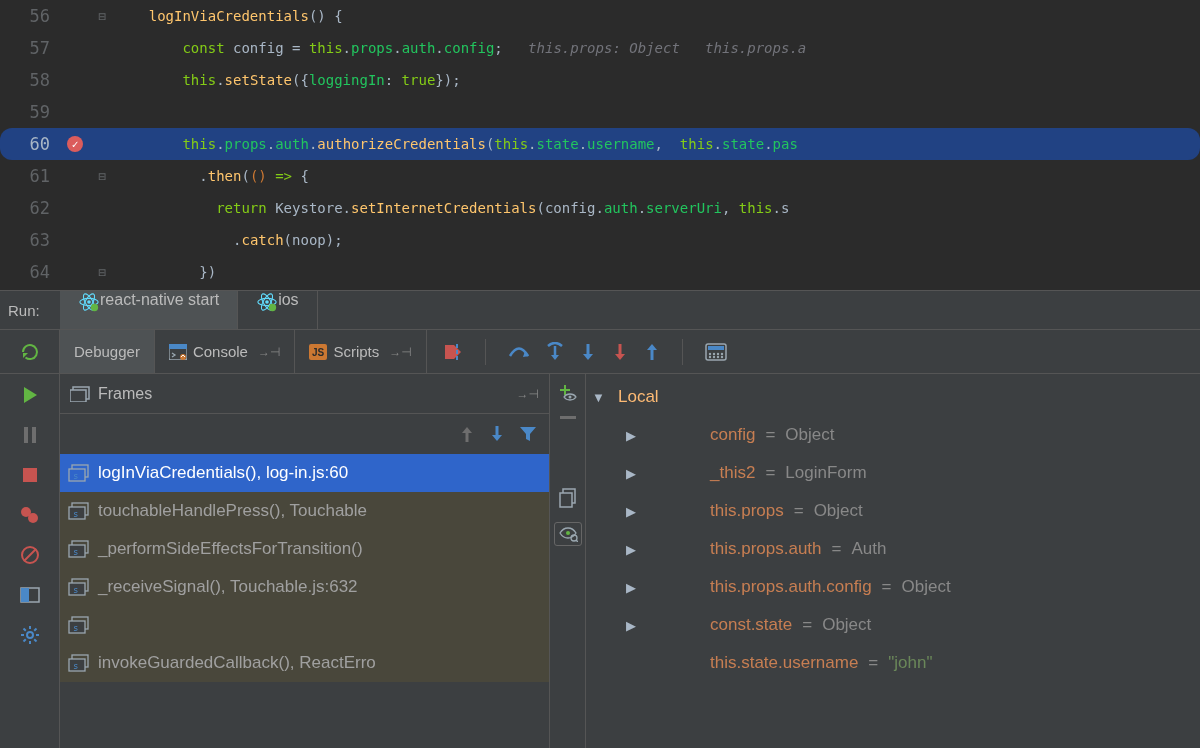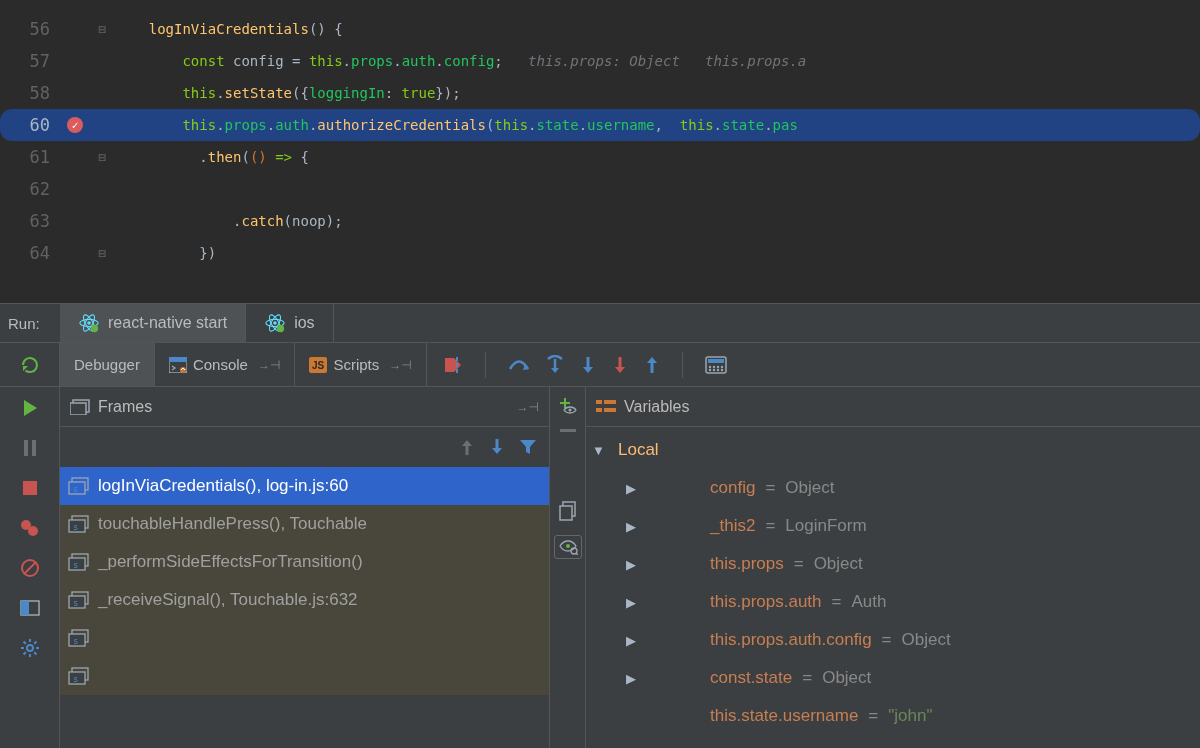--- a/index.html
+++ b/index.html
@@ -6,36 +6,36 @@
   body {
     font-family: "Menlo", "Consolas", monospace;
     background: #2b2b2b;
     color: #a9b7c6;
     font-size: 17px;
     overflow: hidden;
     width: 1200px;
     height: 748px;
   }
   
-  .editor { height: 290px; background:#2b2b2b; overflow:hidden; position:relative;margin-top:13px;}
+  .editor { height: 290px; background:#2b2b2b; overflow:hidden; position:relative;}
   .editor-line { display:flex; align-items:center; height:32px; white-space:pre; }
   .gutter { width:60px; text-align:right; color:#606366; padding-right:10px; flex-shrink:0; font-size:17px;}
   .bp-col { width:30px; flex-shrink:0; display:flex; align-items:center; justify-content:center;}
   .fold-col{ width:25px; flex-shrink:0; color:#606366; font-size:13px; text-align:center;}
   .code { flex:1; font-size:14px; }
   .line-hl { background:#214283;border-radius:12px; }
   .line-hl .gutter{ color:#a9b7c6;}
   .bp-icon { width:16px; height:16px; border-radius:50%; background:#db5c5c; display:flex; align-items:center; justify-content:center; color:#fff; font-size:11px;}
   
   .kw{color:#84cc16;} .ident{color:#ffc66d;} .prop{color:#22c55e;}
   .p{color:#a9b7c6;} .par{color:#cc7832;} .hint{color:#72737a; font-style:italic;}
   
   .run-row{ height:40px; background:#3c3f41; display:flex; align-items:center; border-top:1px solid #555; border-bottom:1px solid #555;}
   .run-label{ width:60px; font-family:"Segoe UI",Arial,sans-serif; font-size:15px; color:#bbb; padding-left:8px;}
-  .run-tab{ display:flex; align-items:center; gap:8px; padding:0 18px; height:100%; font-family:"Segoe UI",Arial,sans-serif; font-size:16px; color:#bbb; border-right:1px solid #555; cursor:pointer;}
+  .run-tab{ display:flex; padding:0 18px; height:100%; font-family:"Segoe UI",Arial,sans-serif; font-size:16px; color:#bbb; border-right:1px solid #555; cursor:pointer;}
   .run-tab.active{ background:#4e5254;}
   
   .dbg-row{ height:44px; background:#3c3f41; display:flex; align-items:stretch; border-bottom:1px solid #555;}
   .left-tool-col{ width:60px; border-right:1px solid #555; display:flex; align-items:center; justify-content:center;}
   .dbg-tab{ display:flex; align-items:center; gap:6px; padding:0 14px; font-family:"Segoe UI",Arial,sans-serif; font-size:15px; color:#bbb; border-right:1px solid #555; cursor:pointer;}
   .dbg-tab.active{ background:#4e5254;}
   .pin{ color:#888; font-size:12px; margin-left:4px;}
   .step-icons{ display:flex; align-items:center; gap:16px; padding-left:16px;}
   .tb-sep{ width:1px; background:#555; height:26px; align-self:center; margin:0 6px;}
   
@@ -72,32 +72,36 @@
     <span class="fold-col">⊟</span>
     <span class="code">    <span class="ident">logInViaCredentials</span><span class="p">() {</span></span></div>
     <div class="editor-line"><span class="gutter">57</span>
     <span class="bp-col"></span>
     <span class="fold-col"></span>
     <span class="code">        <span class="kw">const </span><span class="p">config = </span><span class="kw">this</span><span class="p">.</span><span class="prop">props</span><span class="p">.</span><span class="prop">auth</span><span class="p">.</span><span class="prop">config</span><span class="p">;</span>   <span class="hint">this.props: Object   this.props.a</span></span></div>
     <div class="editor-line"><span class="gutter">58</span>
     <span class="bp-col"></span>
     <span class="fold-col"></span>
     <span class="code">        <span class="kw">this</span><span class="p">.</span><span class="ident">setState</span><span class="p">({</span><span class="prop">loggingIn</span><span class="p">: </span><span class="kw">true</span><span class="p">});</span></span></div>
+    <div class="editor-line"><span class="gutter">59</span>
+    <span class="bp-col"></span>
+    <span class="fold-col"></span>
+    <span class="code"></span></div>
     <div class="editor-line line-hl"><span class="gutter">60</span>
     <span class="bp-col"><span class="bp-icon">✓</span></span>
     <span class="fold-col"></span>
     <span class="code">        <span class="kw">this</span><span class="p">.</span><span class="prop">props</span><span class="p">.</span><span class="prop">auth</span><span class="p">.</span><span class="ident">authorizeCredentials</span><span class="p">(</span><span class="kw">this</span><span class="p">.</span><span class="prop">state</span><span class="p">.</span><span class="prop">username</span><span class="p">,  </span><span class="kw">this</span><span class="p">.</span><span class="prop">state</span><span class="p">.</span><span class="prop">pas</span></span></div>
     <div class="editor-line"><span class="gutter">61</span>
     <span class="bp-col"></span>
     <span class="fold-col">⊟</span>
     <span class="code">          <span class="p">.</span><span class="ident">then</span><span class="p">(</span><span class="par">() </span><span class="kw">=&gt;</span><span class="p"> {</span></span></div>
     <div class="editor-line"><span class="gutter">62</span>
     <span class="bp-col"></span>
     <span class="fold-col"></span>
-    </div>
+    <span class="code">            <span class="kw">return </span><span class="p">Keystore.</span><span class="ident">setInternetCredentials</span><span class="p">(config.</span><span class="prop">auth</span><span class="p">.</span><span class="prop">serverUri</span><span class="p">, </span><span class="kw">this</span><span class="p">.s</span></span></div>
     <div class="editor-line"><span class="gutter">63</span>
     <span class="bp-col"></span>
     <span class="fold-col"></span>
     <span class="code">              <span class="p">.</span><span class="ident">catch</span><span class="p">(noop);</span></span></div>
     <div class="editor-line"><span class="gutter">64</span>
     <span class="bp-col"></span>
     <span class="fold-col">⊟</span>
     <span class="code">          <span class="p">})</span></span></div>
   </div>
 
@@ -365,20 +369,21 @@
           </span>
         </div>
         <div class="frame-item lib">
           <span class="frame-icon">
             <svg width="22" height="18">
               <rect x="4" y="1" width="16" height="12" fill="none" stroke="#9aa7b0" stroke-width="1.3"></rect>
               <rect x="1" y="5" width="16" height="12" fill="#3c3f41" stroke="#9aa7b0" stroke-width="1.3"></rect>
               <text x="5" y="15" font-size="9" fill="#4a88c7" font-family="monospace">s</text>
             </svg>
           </span>
+          <span>invokeGuardedCallback(), ReactErro</span>
         </div>
       </div>
   </div>
 
   <div class="mid-strip">
     <span>
         <svg width="20" height="18">
           <line x1="7" y1="1" x2="7" y2="11" stroke="#62b543" stroke-width="2"></line>
           <line x1="2" y1="6" x2="12" y2="6" stroke="#62b543" stroke-width="2"></line>
           <path d="M12 10c4 0 6 3 6 3s-2 3-6 3-6-3-6-3 2-3 6-3z" fill="none" stroke="#9aa7b0" stroke-width="1.3"></path>
@@ -401,31 +406,20 @@
         <svg width="20" height="16">
           <path d="M10 2c5 0 8 5 8 5s-3 5-8 5-8-5-8-5 3-5 8-5z" fill="none" stroke="#9aa7b0" stroke-width="1.3"></path>
           <circle cx="10" cy="7" r="2" fill="#62b543"></circle>
           <circle cx="16" cy="12" r="3" fill="none" stroke="#9aa7b0" stroke-width="1.3"></circle>
           <line x1="18" y1="14" x2="21" y2="17" stroke="#9aa7b0" stroke-width="1.5"></line>
         </svg>
       </span>
   </div>
 
   <div class="vars-panel">
-    <div class="panel-head">
-      <span>
-          <svg width="20" height="16">
-            <rect x="0" y="1" width="6" height="4" fill="#cc7832"></rect>
-            <rect x="8" y="1" width="12" height="4" fill="#cc7832"></rect>
-            <rect x="0" y="9" width="6" height="4" fill="#cc7832"></rect>
-            <rect x="8" y="9" width="12" height="4" fill="#cc7832"></rect>
-          </svg>
-        </span>
-      <span>Variables</span>
-    </div>
     <div class="vars-list" id="vars-list">
       <div class="var-row" style="padding-left:6px;">
         <span class="tw">▼</span>
         <span style="color:#fdba74;">Local</span>
       </div>
       <div id="vars-items">
           <div class="var-row" style="padding-left: 40px;">
             <span class="tw">▶</span>
     <span class="var-icon">
               <svg width="20" height="14">

